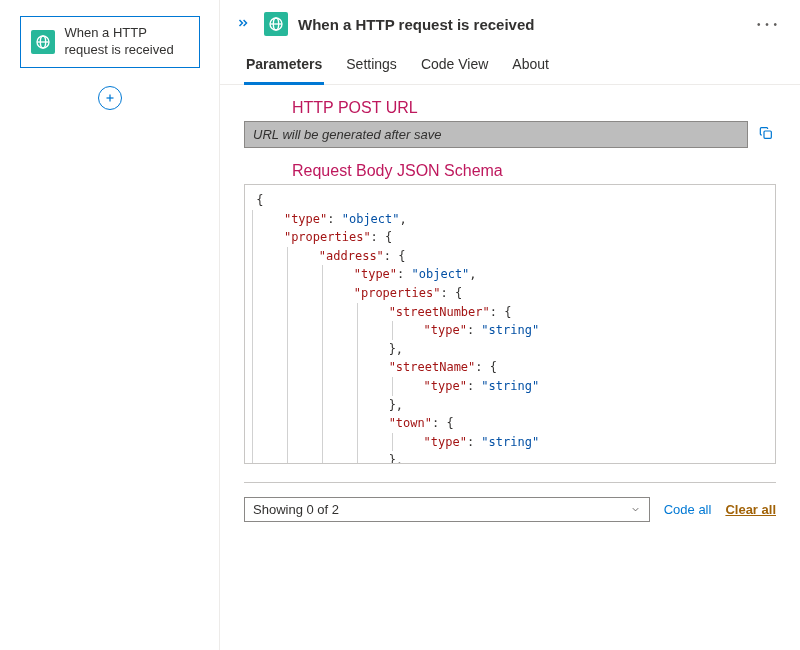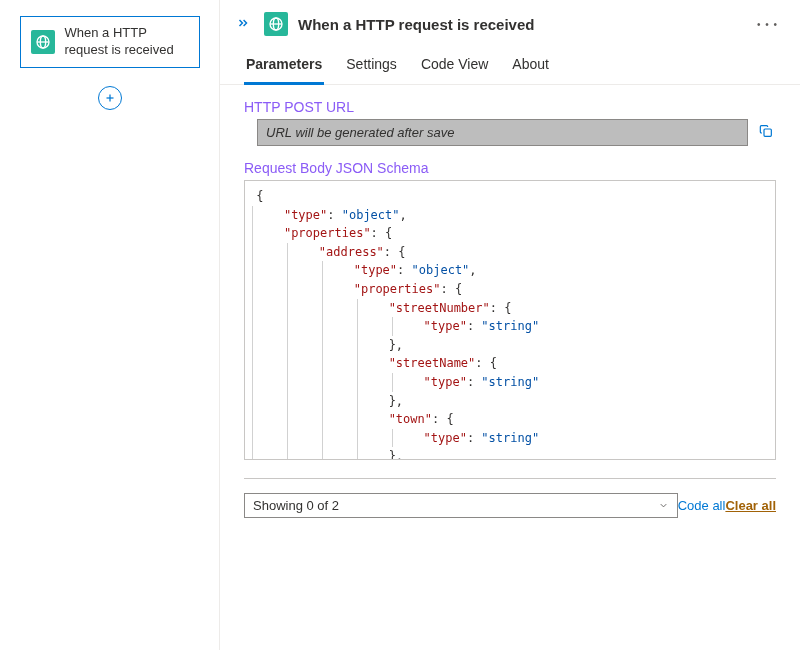--- a/index.html
+++ b/index.html
@@ -109,30 +109,30 @@
     .tab.active {
       font-weight: 600;
       border-bottom-color: #0078d4;
     }
     .content {
       padding: 14px 24px 8px 24px;
       overflow-y: auto;
       flex: 1;
     }
     .field-label {
-      font-size: 14px;
-      color: #8b5cf6;
+      font-size: 16px;
+      color: #be185d;
       margin-bottom: 4px;
+      margin-left: 48px;
     }
     .url-row {
       display: flex;
       align-items: center;
       gap: 8px;
       margin-bottom: 14px;
-      margin-left: 13px;
     }
     .url-box {
       flex: 1;
       background: #bdbdbd;
       border: 1px solid #8a8886;
       padding: 5px 8px;
       font-style: italic;
       color: #323130;
       font-size: 13px;
     }
@@ -167,20 +167,21 @@
       display: inline-block;
     }
     .divider {
       border: none;
       border-top: 1px solid #c8c6c4;
       margin: 18px 0 14px 0;
     }
     .adv-row {
       display: flex;
       align-items: center;
+      gap: 14px;
       text-align: center;
     }
     .adv-select {
       flex: 1;
       border: 1px solid #8a8886;
       padding: 4px 8px;
       font-size: 13px;
       color: #323130;
       display: flex;
       justify-content: space-between;

